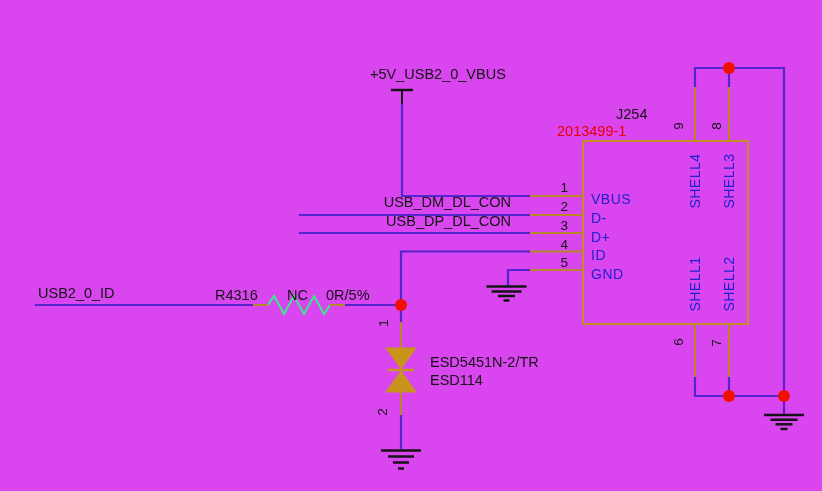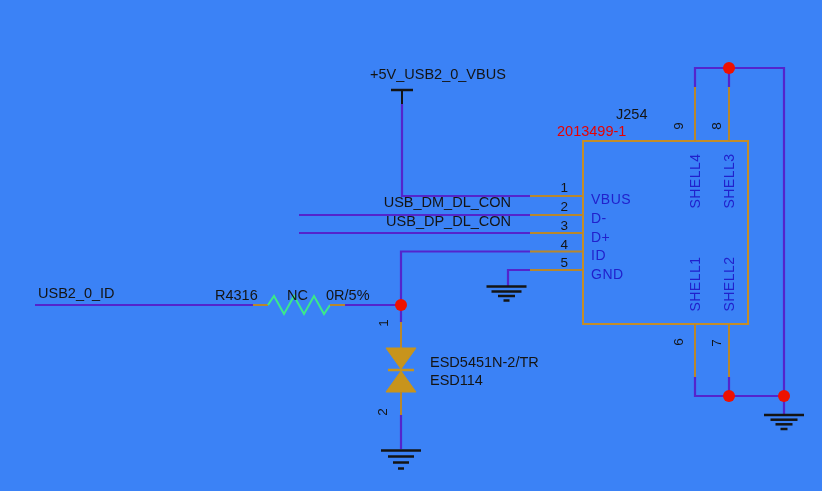--- a/index.html
+++ b/index.html
@@ -4,21 +4,21 @@
 <style>
   html, body {
     margin: 0;
     padding: 0;
     background: #ffffff;
   }
   .canvas {
     position: relative;
     width: 822px;
     height: 491px;
-    background: #3b82f6;
+    background: #d946ef;
     font-family: "Liberation Sans", sans-serif;
     overflow: hidden;
   }
   svg { display: block; }
   svg text {
     font-family: "Liberation Sans", sans-serif;
     fill: #141414;
   }
   .wire {
     stroke: #5424cc;

